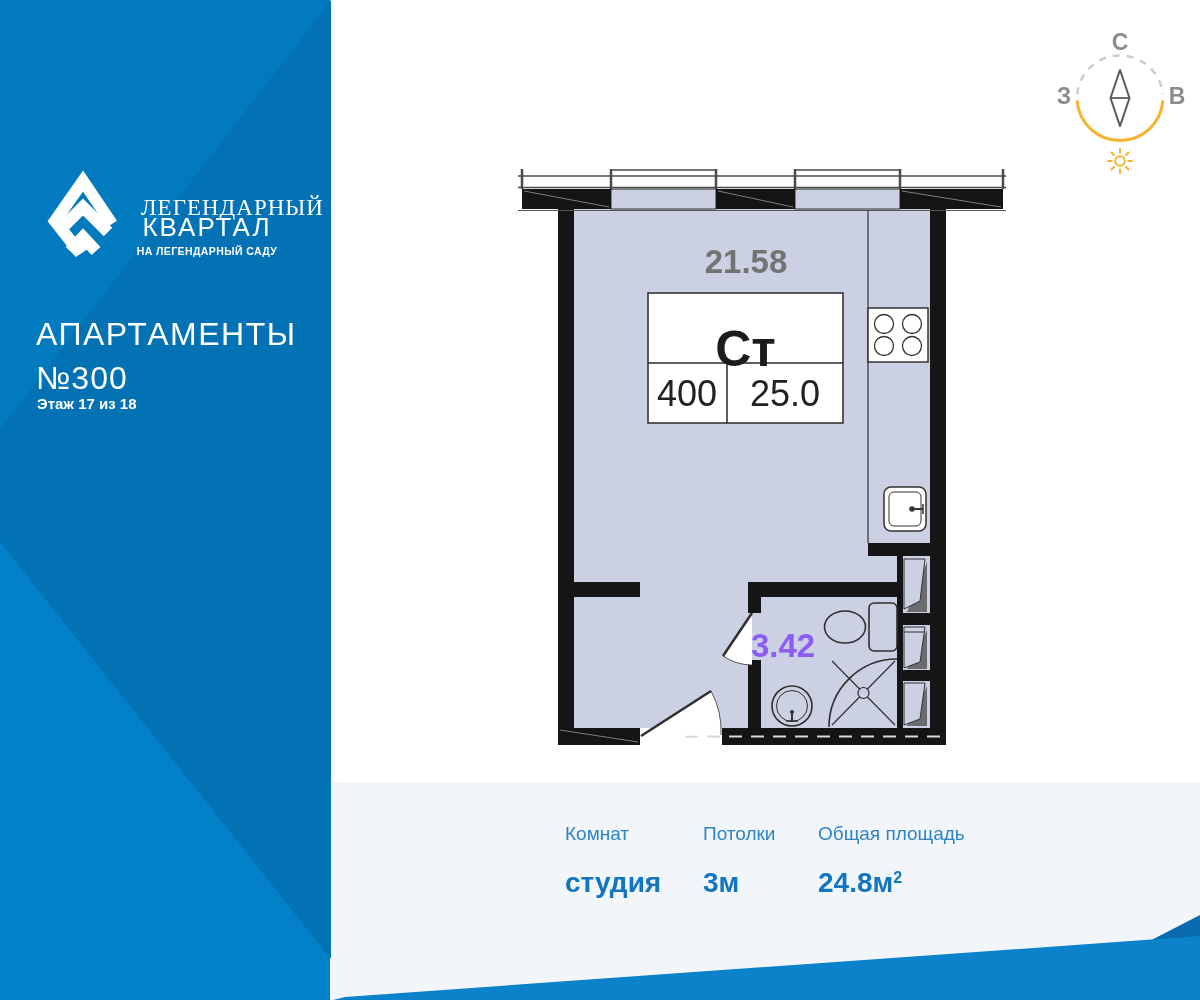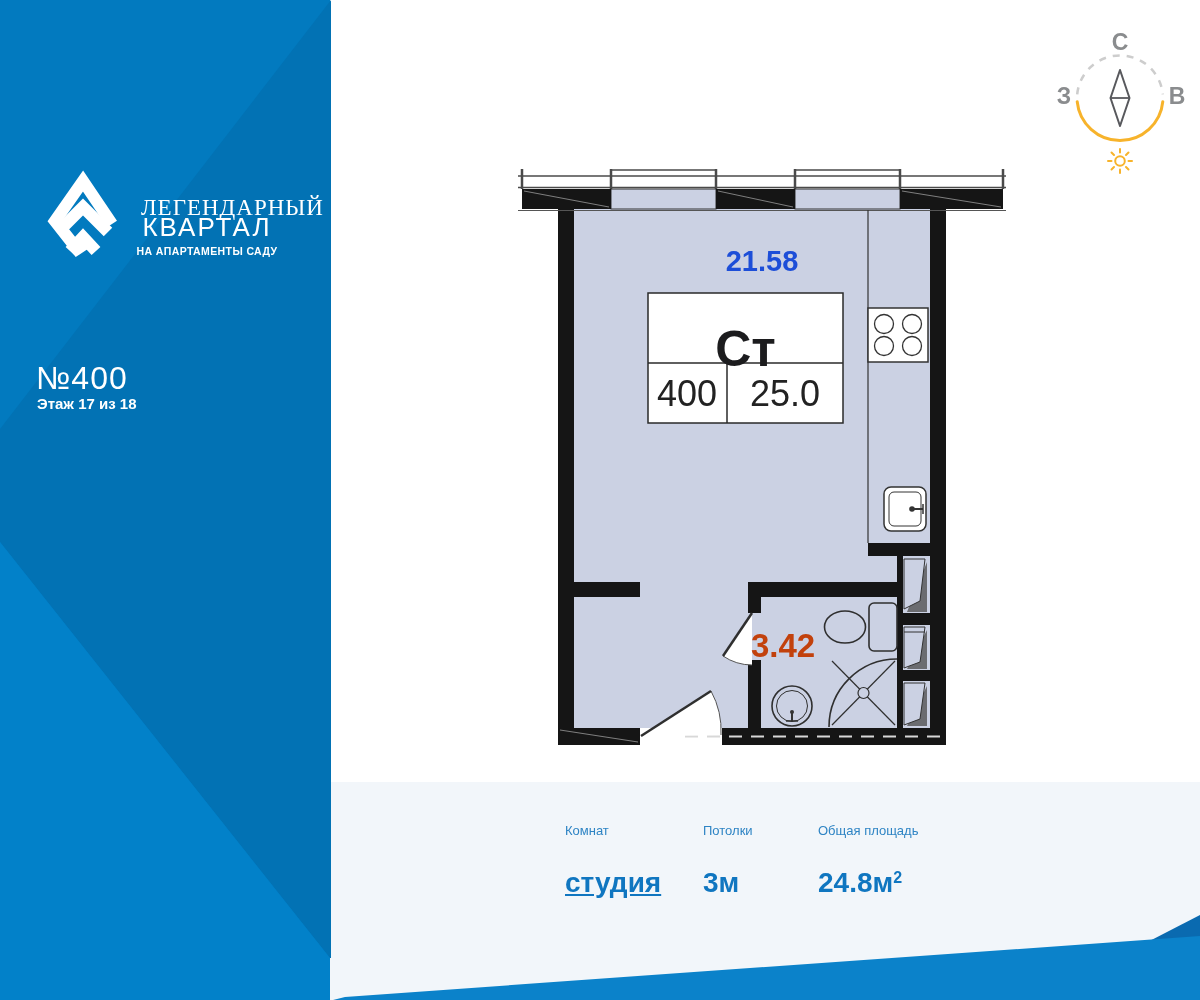--- a/index.html
+++ b/index.html
@@ -12,28 +12,28 @@
   .brand1{left:126px;top:196px;width:162px;text-align:center;color:#fff;
           font-family:"Liberation Serif", serif;font-size:23px;letter-spacing:1px;margin-left:15px;}
   .brand2{left:126px;top:214px;width:162px;text-align:center;color:#fff;
           font-family:Liberation Sans, sans-serif;font-size:26px;letter-spacing:2px;}
   .brand3{left:126px;top:246px;width:162px;text-align:center;color:#fff;
           font-size:10.5px;letter-spacing:0.4px;font-weight:700;}
   .title1{left:36px;top:318px;color:#fff;font-size:32px;letter-spacing:1.5px;font-weight:400;}
   .title2{left:36px;top:362px;color:#fff;font-size:32px;letter-spacing:1px;font-weight:400;}
   .floor{left:37px;top:396px;color:#fff;font-size:15px;font-weight:700;}
   
-  .plan-dim{color:#1d4ed8;font-size:29px;font-weight:600;margin-left:16px;}
+  .plan-dim{color:#737373;font-size:33px;font-weight:600;}
   .unit-code{color:#1c1c1e;font-size:50px;font-weight:700;}
   .unit-num{color:#222;font-size:36px;font-weight:400;text-align:center;}
-  .bath-dim{color:#c2410c;font-size:33px;font-weight:600;}
+  .bath-dim{color:#8b5cf6;font-size:33px;font-weight:600;}
   
   .cletter{color:#8a8c8e;font-size:23px;font-weight:700;}
   
-  .slabel{color:#2e84c4;font-size:13px;font-weight:400;}
+  .slabel{color:#2e84c4;font-size:19px;font-weight:400;}
   .svalue{color:#1076c0;font-size:28px;font-weight:700;}
   .svalue .sup{font-size:16px;vertical-align:9px;}
 </style>
 </head>
 <body>
 
 <div id="page">
 
   <svg id="bg" width="1200" height="1000" viewBox="0 0 1200 1000">
 
@@ -187,36 +187,37 @@
       <g>
         <rect x="648" y="293" width="195" height="130" fill="#ffffff" stroke="#2a2a2a" stroke-width="1.5"></rect>
         <line x1="648" y1="363" x2="843" y2="363" stroke="#2a2a2a" stroke-width="1.5"></line>
         <line x1="727" y1="363" x2="727" y2="423" stroke="#2a2a2a" stroke-width="1.5"></line>
       </g>
     </g>
   </svg>
 
   <div class="txt brand1">ЛЕГЕНДАРНЫЙ</div>
   <div class="txt brand2">КВАРТАЛ</div>
-  <div class="txt brand3">НА АПАРТАМЕНТЫ САДУ</div>
-  <div class="txt title2">№400</div>
+  <div class="txt brand3">НА ЛЕГЕНДАРНЫЙ САДУ</div>
+  <div class="txt title1">АПАРТАМЕНТЫ</div>
+  <div class="txt title2">№300</div>
   <div class="txt floor">Этаж 17 из 18</div>
 
   <div class="txt cletter c" style="left:1120px;top:42px;">С</div>
   <div class="txt cletter c" style="left:1064px;top:96px;">З</div>
   <div class="txt cletter c" style="left:1177px;top:96px;">В</div>
 
   <div class="txt plan-dim c" style="left:746px;top:261px;">21.58</div>
   <div class="txt unit-code c" style="left:745.5px;top:349px;">Ст</div>
   <div class="txt unit-num c" style="left:687px;top:394px;">400</div>
   <div class="txt unit-num c" style="left:785px;top:394px;">25.0</div>
   <div class="txt bath-dim c" style="left:783px;top:645px;">3.42</div>
 
   <div class="txt slabel" style="left:565px;top:824px;">Комнат</div>
-  <div class="txt svalue" style="left:565px;top:869px;text-decoration:underline;">
+  <div class="txt svalue" style="left:565px;top:869px;">
     <span>студия</span><span class="sup"></span>
   </div>
 
   <div class="txt slabel" style="left:703px;top:824px;">Потолки</div>
   <div class="txt svalue" style="left:703px;top:869px;">
     <span>3м</span><span class="sup"></span>
   </div>
 
   <div class="txt slabel" style="left:818px;top:824px;">Общая площадь</div>
   <div class="txt svalue" style="left:818px;top:869px;">

